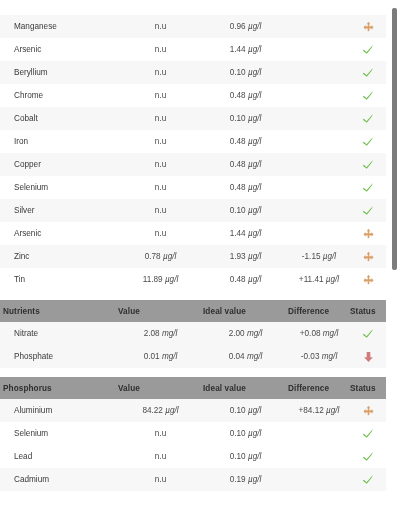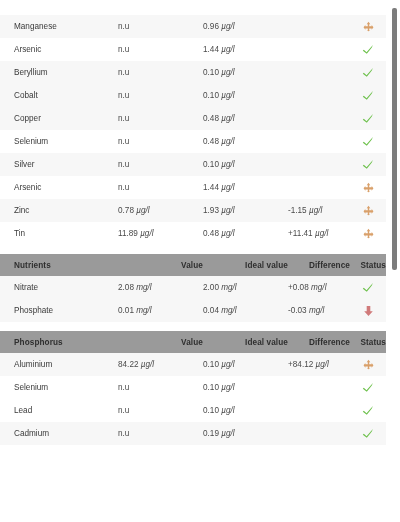--- a/index.html
+++ b/index.html
@@ -31,36 +31,36 @@
 
   tr.hdr th{
     background:#9a9a9a;
     color:#2f2f2f;
     font-size:8.2px;
     font-weight:bold;
     height:22px;
     padding:0;
     letter-spacing:0.1px;
   }
-  tr.hdr th.h-name{text-align:left;padding-left:14px;}
-  tr.hdr th.h-c{text-align:right;}
+  tr.hdr th.h-name{text-align:left;padding-left:3px;}
+  tr.hdr th.h-c{text-align:left;}
 
   tr.row{height:23px;}
   tr.row.odd{background:#f7f7f7;}
   tr.row.even{background:#ffffff;margin-top:36px;}
 
   td{
     padding:0;
     font-size:8.2px;
     color:#3b3b3b;
     height:23px;
     vertical-align:middle;
   }
   td.name{text-align:left;padding-left:14px;color:#3a3a3a;}
-  td.num{text-align:left;color:#4a4a4a;}
+  td.num{text-align:center;color:#4a4a4a;}
   td.stat{text-align:center;}
 
   .unit{font-style:italic;}
 
   
   .ico{display:inline-block;line-height:0;vertical-align:middle;}
   .ico svg{display:block;}
 
   
   .sbtrack{
@@ -111,24 +111,42 @@
           </tr>
           <tr class="row odd">
             <td class="name">Beryllium</td>
             <td class="num">n.u</td>
             <td class="num">0.10 <span class="unit">µg/l</span></td>
             <td class="num"></td>
             <td class="stat"><span class="ico"><svg width="13" height="13" viewBox="0 0 16 16">
                   <path d="M2.2 8.2 L5.6 11.4 L13.4 2.6 L11.9 5.9 L5.9 13.2 L1.0 9.4 Z" fill="#6cc04a"></path>
                 </svg></span></td>
           </tr>
+          <tr class="row even">
+            <td class="name">Chrome</td>
+            <td class="num">n.u</td>
+            <td class="num">0.48 <span class="unit">µg/l</span></td>
+            <td class="num"></td>
+            <td class="stat"><span class="ico"><svg width="13" height="13" viewBox="0 0 16 16">
+                  <path d="M2.2 8.2 L5.6 11.4 L13.4 2.6 L11.9 5.9 L5.9 13.2 L1.0 9.4 Z" fill="#6cc04a"></path>
+                </svg></span></td>
+          </tr>
           <tr class="row odd">
             <td class="name">Cobalt</td>
             <td class="num">n.u</td>
             <td class="num">0.10 <span class="unit">µg/l</span></td>
+            <td class="num"></td>
+            <td class="stat"><span class="ico"><svg width="13" height="13" viewBox="0 0 16 16">
+                  <path d="M2.2 8.2 L5.6 11.4 L13.4 2.6 L11.9 5.9 L5.9 13.2 L1.0 9.4 Z" fill="#6cc04a"></path>
+                </svg></span></td>
+          </tr>
+          <tr class="row even">
+            <td class="name">Iron</td>
+            <td class="num">n.u</td>
+            <td class="num">0.48 <span class="unit">µg/l</span></td>
             <td class="num"></td>
             <td class="stat"><span class="ico"><svg width="13" height="13" viewBox="0 0 16 16">
                   <path d="M2.2 8.2 L5.6 11.4 L13.4 2.6 L11.9 5.9 L5.9 13.2 L1.0 9.4 Z" fill="#6cc04a"></path>
                 </svg></span></td>
           </tr>
           <tr class="row odd">
             <td class="name">Copper</td>
             <td class="num">n.u</td>
             <td class="num">0.48 <span class="unit">µg/l</span></td>
             <td class="num"></td>

